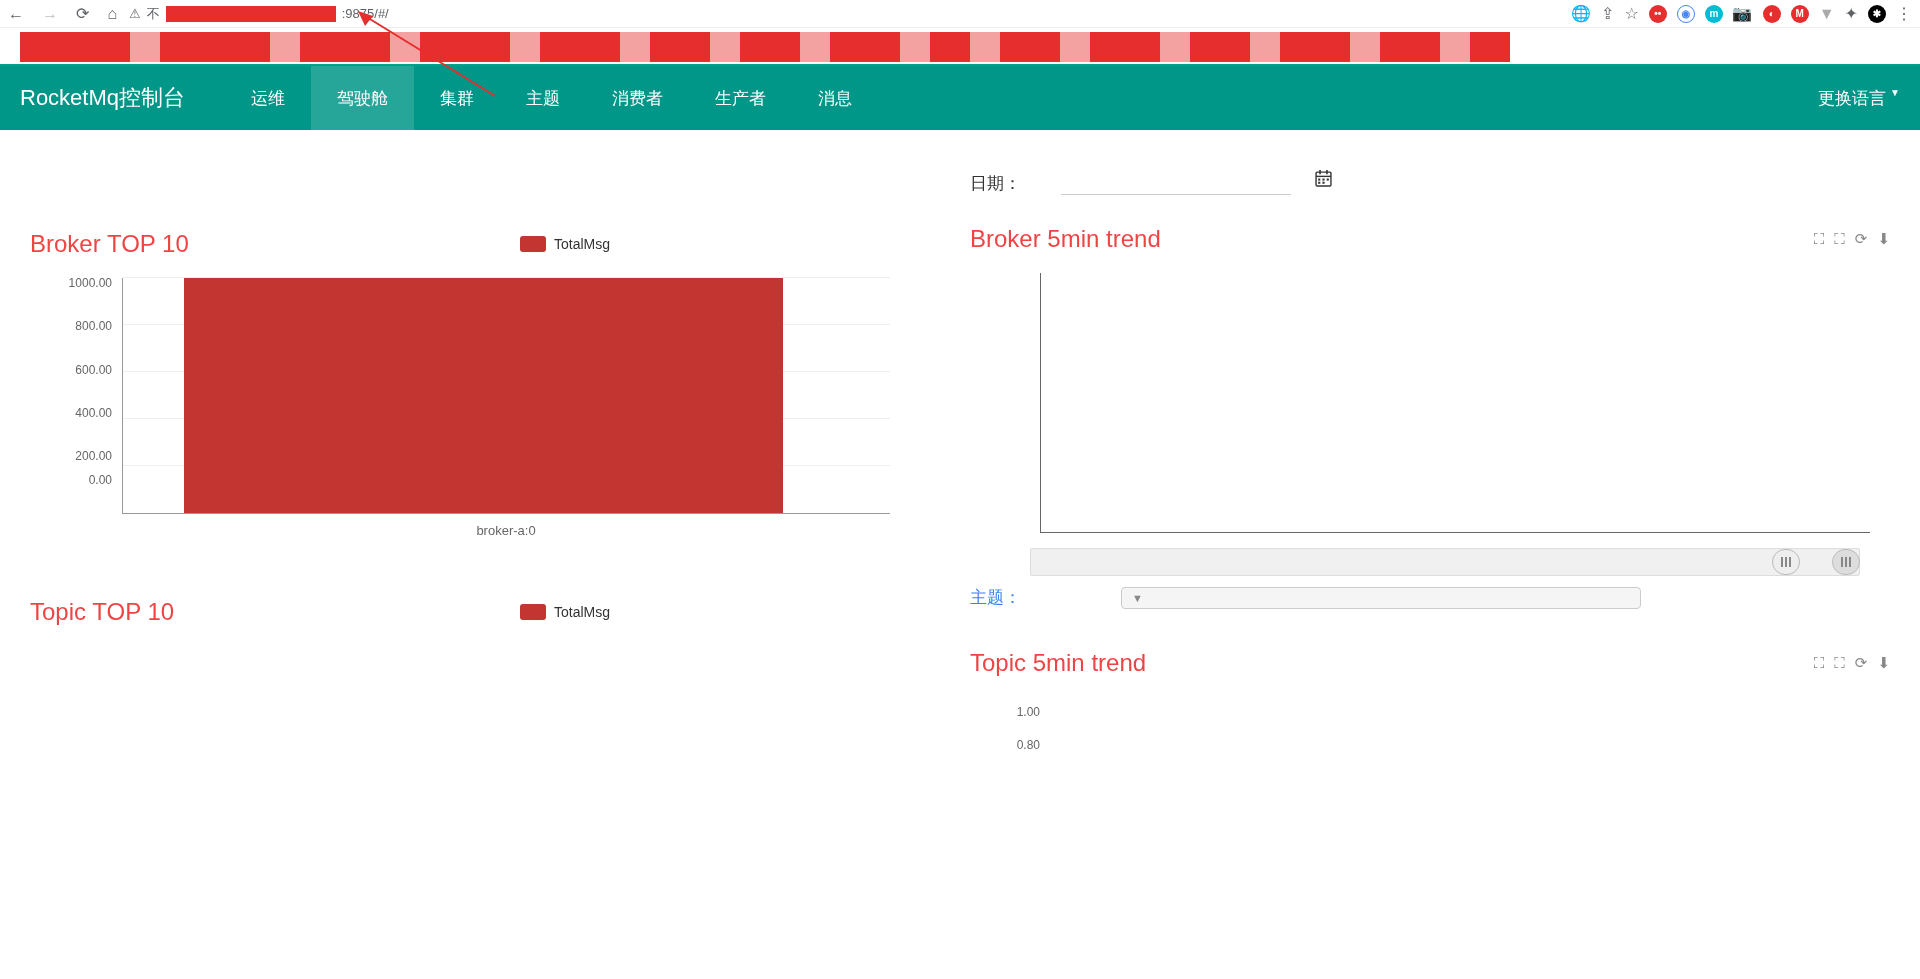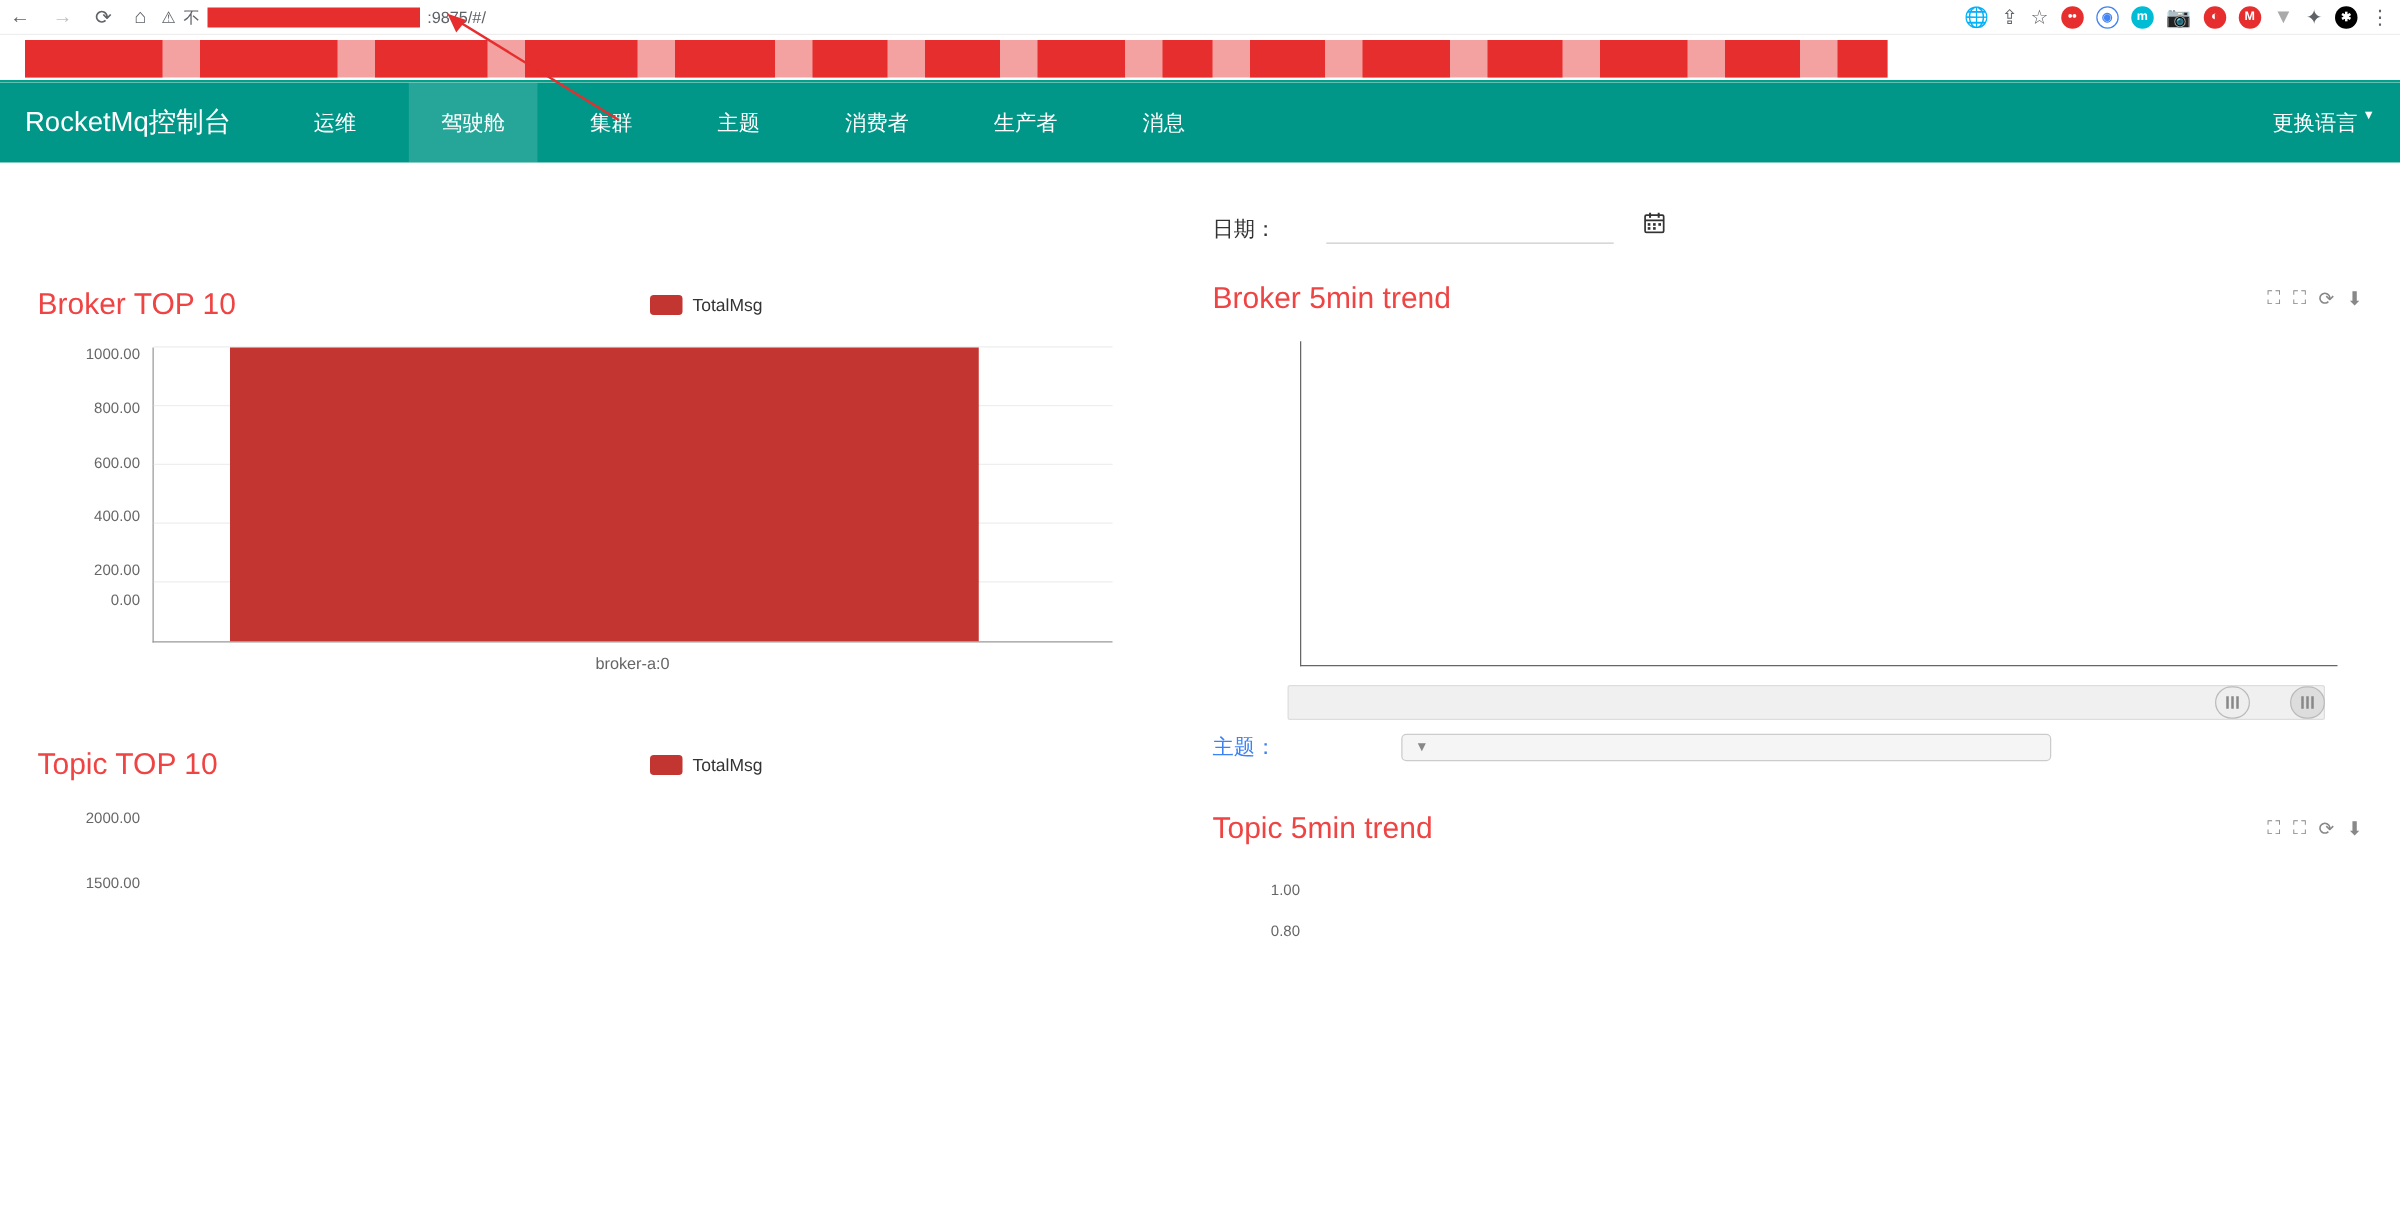--- a/index.html
+++ b/index.html
@@ -13,21 +13,21 @@
 .browser-bar .ext-icons { display: flex; gap: 10px; align-items: center; }
 .ext-icon { width: 18px; height: 18px; border-radius: 50%; display: inline-flex; align-items: center; justify-content: center; font-size: 10px; color: #fff; font-weight: bold; }
 
 
 .censor-bar { height: 38px; background: #fff; position: relative; overflow: hidden; border-bottom: 2px solid #00a08a; }
 .censor-bar .blk { position: absolute; top: 4px; height: 30px; background: #e62e2e; }
 
 
 .topnav { background: #009688; height: 64px; display: flex; align-items: center; padding: 0 20px; color: #fff; }
 .topnav .brand { font-size: 22px; margin-right: 40px; }
-.topnav .nav-items { display: flex; gap: 16px; }
+.topnav .nav-items { display: flex; gap: 0; }
 .topnav .nav-item { padding: 0 26px; height: 64px; display: flex; align-items: center; font-size: 17px; cursor: pointer; }
 .topnav .nav-item.active { background: rgba(255,255,255,0.15); }
 .topnav .spacer { flex: 1; }
 .topnav .lang { font-size: 17px; cursor: pointer; display: flex; gap: 4px; }
 
 
 .content { padding: 40px 20px 20px; display: flex; flex-wrap: wrap; }
 .col { width: 50%; padding: 0 10px; }
 
 
@@ -191,27 +191,20 @@
     </div>
 
     <div class="panel" style="margin-top:60px">
       <div class="panel-head">
         <div class="panel-title">Topic TOP 10</div>
         <div class="legend">
           <span class="legend-swatch"></span>
           <span class="legend-text">TotalMsg</span>
         </div>
       </div>
-      <div class="bar-chart" style="height:100px">
-        <div class="y-axis">
-          <div class="y-tick" style="top:8px">2000.00</div>
-          <div class="y-tick" style="top:60px">1500.00</div>
-        </div>
-        <div class="plot" style="border:none"></div>
-      </div>
     </div>
 
   </div>
 
   <div class="col">
 
     <div class="date-row">
       <span class="lbl">日期：</span>
       <div class="input-wrap">
         <input type="text" style="">

